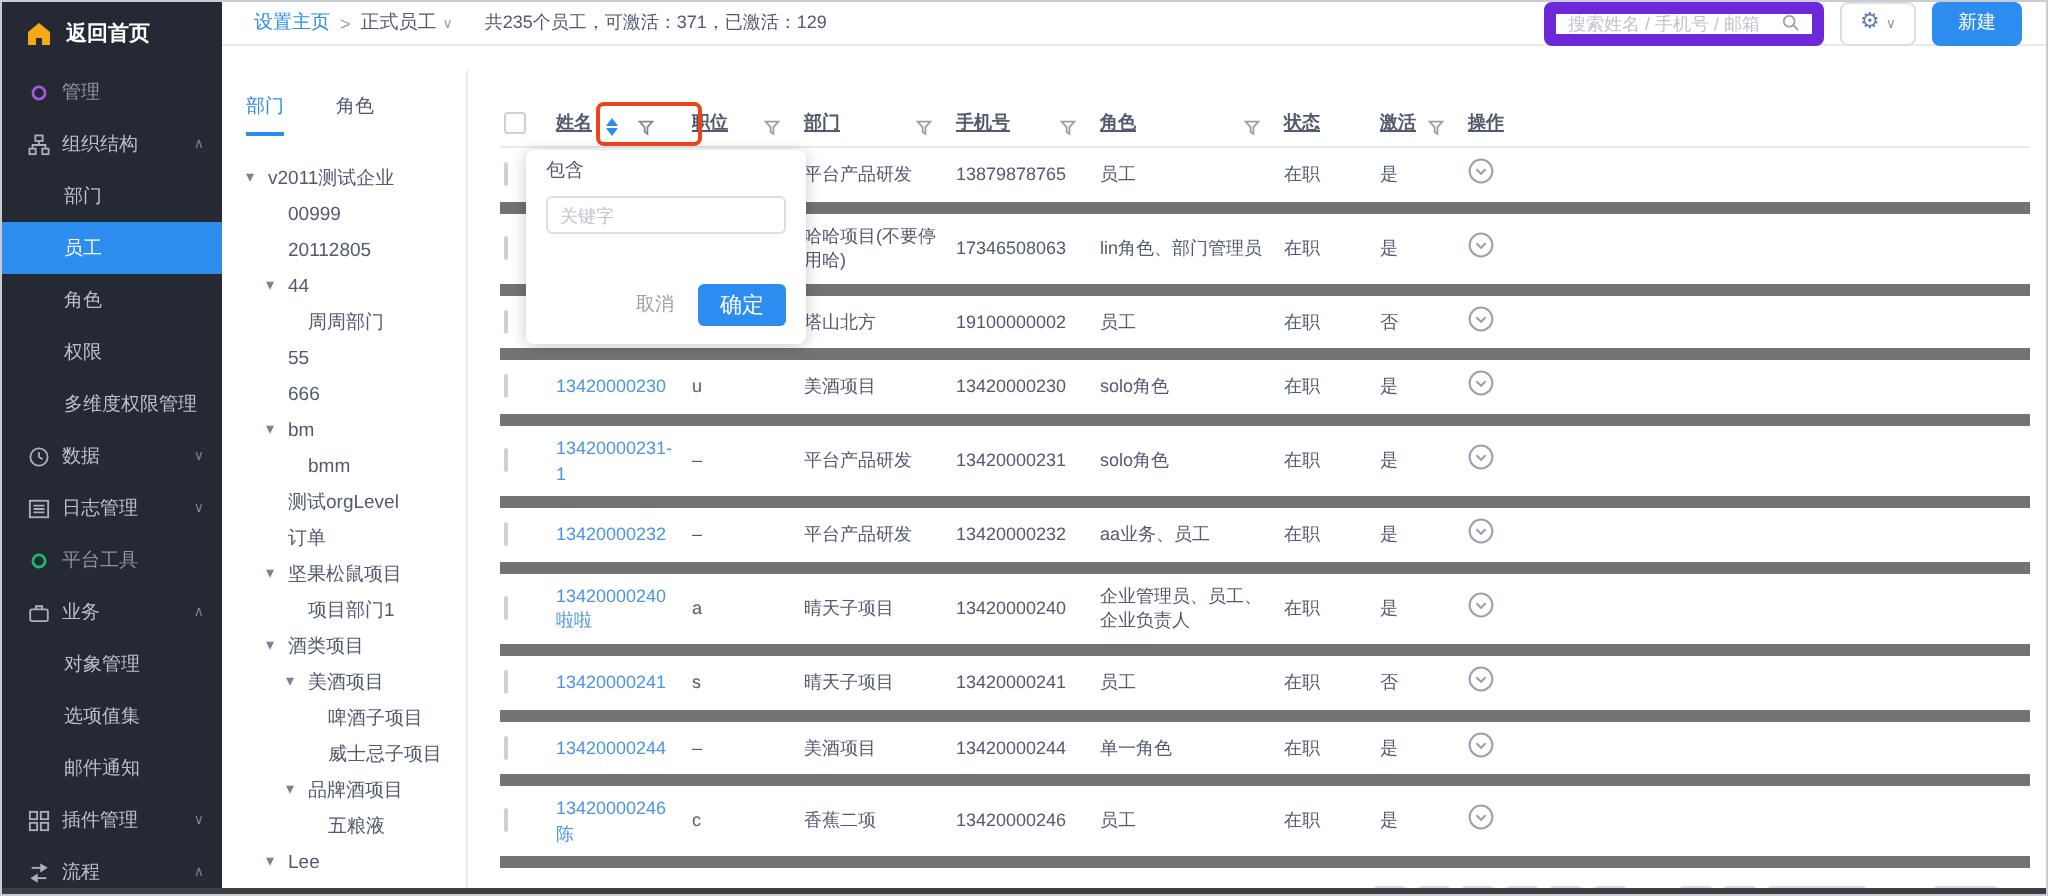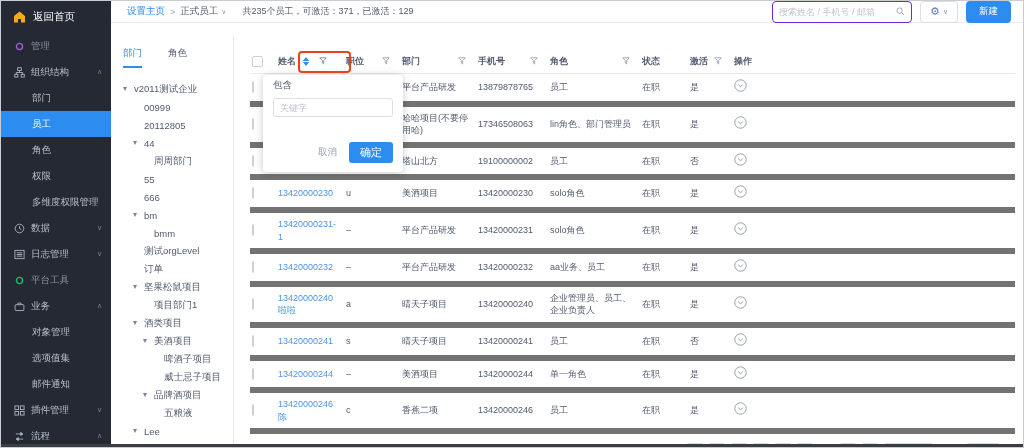--- a/index.html
+++ b/index.html
@@ -2,38 +2,38 @@
 <html><head>
 <meta charset="utf-8">
 <style>
   * { margin:0; padding:0; box-sizing:border-box; }
   body { background:#fff; font-family:"Liberation Sans","DejaVu Sans",sans-serif; }
   .page { position:relative; width:1024px; height:448px; border:1px solid #c9cdd2; background:#fff; overflow:hidden; }
   .bottombar { position:absolute; left:0; right:0; bottom:0; height:3px; background:#3a3d42; z-index:20; }
 
   
   .sidebar { position:absolute; left:0; top:0; bottom:0; width:110px; background:#242933; color:#b9c0ca; z-index:5; }
-  .side-home { height:32px; display:flex; align-items:center; gap:7px; padding-left:12px; color:#fff; font-size:10.5px; font-weight:normal; }
+  .side-home { height:32px; display:flex; align-items:center; gap:7px; padding-left:12px; color:#fff; font-size:10.5px; font-weight:bold; }
   .side-item { height:26px; display:flex; align-items:center; padding-left:12px; font-size:9.5px; position:relative; cursor:pointer; white-space:nowrap; }
   .side-item .mi { width:12px; margin-right:6px; display:flex; justify-content:center; align-items:center; }
   .side-item.sub { padding-left:31px; }
   .side-item.active { background:#2d8cf0; color:#fff; }
   .side-item.dim { color:#8c93a0; }
   .side-caret { position:absolute; right:9px; font-size:7px; color:#79828f; }
   .sideicon { stroke:#a9b1bd; fill:none; stroke-width:1; }
 
   
   .topbar { position:absolute; left:110px; right:0; top:0; height:22px; border-bottom:1px solid #e8eaec; display:flex; align-items:center; padding:0 12px 0 16px; background:#fff; z-index:4; }
   .crumb-link { color:#2d8cf0; font-size:9.5px; cursor:pointer; }
   .crumb-sep { color:#9aa1ad; font-size:9px; margin:0 5px; }
   .crumb-cur { color:#515a6e; font-size:9.5px; }
   .crumb-caret { color:#9aa1ad; font-size:7px; margin-left:3px; }
   .stats { color:#515a6e; font-size:9px; margin-left:16px; }
   .top-right { margin-left:auto; display:flex; align-items:center; gap:8px; }
-  .searchbox { width:140px; height:22px; border:1px solid #6d28d9; border-radius:4px; display:flex; align-items:center; padding:0 6px; }
+  .searchbox { width:140px; height:22px; border:6px solid #6d28d9; border-radius:4px; display:flex; align-items:center; padding:0 6px; }
   .searchbox input { border:none; outline:none; flex:1; font-size:9px; color:#515a6e; font-family:inherit; min-width:0; }
   .searchbox input::placeholder { color:#c0c4cc; }
   .gearbtn { width:38px; height:22px; border:1px solid #dcdee2; border-radius:4px; display:flex; align-items:center; justify-content:center; gap:3px; background:#fff; cursor:pointer; }
   .gear-glyph { font-size:11px; color:#5d7bb7; line-height:1; }
   .gear-caret { font-size:7px; color:#8d96a3; }
   .newbtn { height:22px; padding:0 13px; background:#2d8cf0; color:#fff; font-size:9.5px; border:none; border-radius:4px; cursor:pointer; font-family:inherit; }
 
   
   .treepanel { position:absolute; left:110px; top:34px; bottom:3px; width:123px; border-right:1px solid #e8eaec; padding:12px 0 0 12px; background:#fff; overflow:hidden; }
   .tabs { display:flex; gap:26px; font-size:9.5px; color:#515a6e; }
@@ -42,21 +42,21 @@
   .tree { margin-top:12px; font-size:9.5px; color:#515a6e; }
   .tnode { height:18px; display:flex; align-items:center; cursor:pointer; white-space:nowrap; }
   .tnode .tc { color:#7a8296; font-size:8px; margin-right:3px; width:8px; line-height:1; }
   .tnode .tsp { width:11px; }
   .lv0{ padding-left:0; } .lv1{ padding-left:10px; } .lv2{ padding-left:20px; } .lv3{ padding-left:30px; }
 
   
   .tablearea { position:absolute; left:233px; top:34px; right:8px; bottom:3px; padding:14px 0 0 16px; background:#fff; }
   .trow { display:grid; grid-template-columns:28px 68px 56px 76px 72px 92px 48px 44px 1fr; align-items:center; }
   .thead { min-height:25px; border-bottom:1px solid #e8eaec; color:#515a6e; font-size:9px; font-weight:bold; }
-  .hcell { display:flex; align-items:center; padding-right:12px; }
+  .hcell { display:flex; align-items:flex-end; padding-right:12px;text-decoration:underline; }
   .tr { border-bottom:6px solid #737373; font-size:9px; color:#515a6e; min-height:26px; }
   .cell { padding:5px 8px 5px 0; word-break:break-all; line-height:1.4; }
   .name-cell { color:#4b94e6; cursor:pointer; }
   .checkbox { width:11px; height:11px; border:1px solid #ccd1d9; border-radius:2px; background:#fff; margin-left:2px; cursor:pointer; }
   .sort { display:inline-flex; flex-direction:column; gap:1px; margin-left:7px; cursor:pointer; }
   .sort i { width:0; height:0; border-left:3px solid transparent; border-right:3px solid transparent; }
   .sort .up { border-bottom:4px solid #2d8cf0; }
   .sort .dn { border-top:4px solid #2d8cf0; }
   .funnel { margin-left:auto; display:flex; cursor:pointer; }
   .funnel.near { margin-left:10px; }

